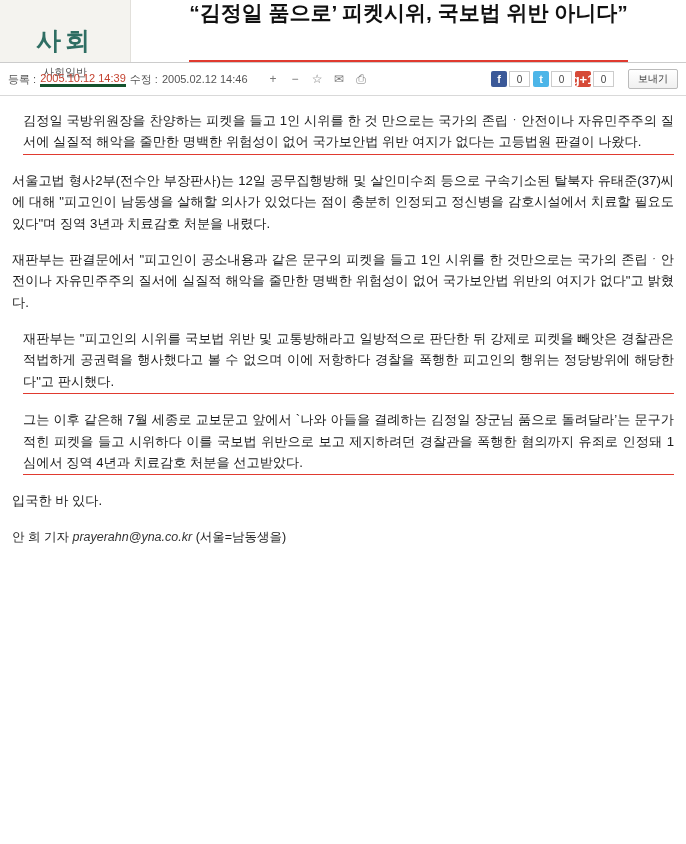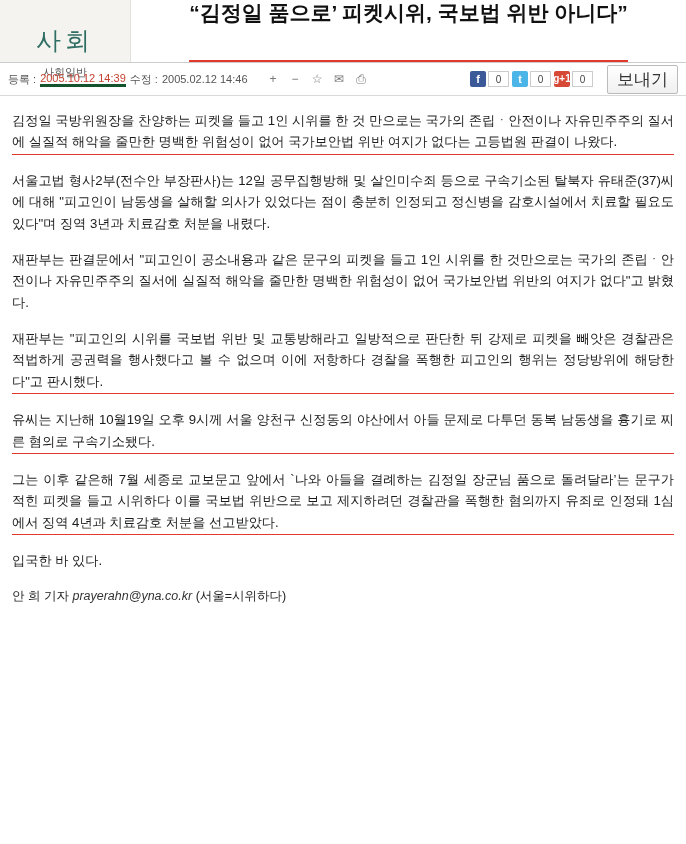--- a/index.html
+++ b/index.html
@@ -27,21 +27,21 @@
     width: 130px;
     background: #f4f3ef;
     display: flex;
     flex-direction: column;
     align-items: center;
     justify-content: center;
     border-right: 1px solid #e2e0db;
   }
   .section-badge .sec-main {
     font-size: 25px;
-    font-weight: normal;
+    font-weight: bold;
     color: #2f6e63;
     letter-spacing: 4px;
     line-height: 1.1;
     margin-top: 45px;
   }
   .section-badge .sec-sub {
     font-size: 11px;
     color: #555555;
     margin-top: 10px;
   }
@@ -107,38 +107,38 @@
     color: #ffffff;
     font-size: 11px;
     font-weight: bold;
     display: inline-flex;
     align-items: center;
     justify-content: center;
     line-height: 1;
   }
   .sns-fb { background: #3b5998; }
   .sns-tw { background: #4cb5e8; }
-  .sns-gp { background: #d64937; font-size: 10px; }
+  .sns-gp { background: #d64937; font-size: 13px; }
   .sns-count {
     border: 1px solid #cccccc;
     background: #ffffff;
     min-width: 15px;
     height: 14px;
     font-size: 10px;
     color: #444444;
     display: inline-flex;
     align-items: center;
     justify-content: center;
     margin-left: 2px;
     padding: 0 2px;
   }
   .send-btn {
     border: 1px solid #bbbbbb;
     background: linear-gradient(#ffffff, #f0f0f0);
-    font-size: 17px;
+    font-size: 10px;
     color: #333333;
     padding: 2px 9px;
     margin-left: 10px;
     border-radius: 2px;
   }
 
   
   .article {
     padding: 14px 12px 0 12px;
     font-size: 13.2px;
@@ -152,20 +152,21 @@
     margin: 6px 0 18px 0;
     letter-spacing: -0.2px;
   }
   .para {
     margin: 0 0 15px 0;
     text-align: justify;
   }
   .u-red {
     border-bottom: 1px solid #e03a2f;
     padding-bottom: 1px;
+    margin-left: 11px;
   }
   .byline {
     margin-top: 10px;
     font-size: 12.5px;
     color: #222222;
   }
   .byline .mail { font-style: italic; color: #333333; }
 </style>
 </head>
 <body>
@@ -213,22 +214,21 @@
 
   <span class="send-btn">보내기</span>
 </div>
 
 <div class="article">
 
   <p class="para u-red">김정일 국방위원장을 찬양하는 피켓을 들고 1인 시위를 한 것 만으로는 국가의 존립ㆍ안전이나 자유민주주의 질서에 실질적 해악을 줄만한 명백한 위험성이 없어 국가보안법 위반 여지가 없다는 고등법원 판결이 나왔다.</p>
   <p class="para">서울고법 형사2부(전수안 부장판사)는 12일 공무집행방해 및 살인미수죄 등으로 구속기소된 탈북자 유태준(37)씨에 대해 "피고인이 남동생을 살해할 의사가 있었다는 점이 충분히 인정되고 정신병을 감호시설에서 치료할 필요도 있다"며 징역 3년과 치료감호 처분을 내렸다.</p>
   <p class="para">재판부는 판결문에서 "피고인이 공소내용과 같은 문구의 피켓을 들고 1인 시위를 한 것만으로는 국가의 존립ㆍ안전이나 자유민주주의 질서에 실질적 해악을 줄만한 명백한 위험성이 없어 국가보안법 위반의 여지가 없다"고 밝혔다.</p>
   <p class="para u-red">재판부는 "피고인의 시위를 국보법 위반 및 교통방해라고 일방적으로 판단한 뒤 강제로 피켓을 빼앗은 경찰관은 적법하게 공권력을 행사했다고 볼 수 없으며 이에 저항하다 경찰을 폭행한 피고인의 행위는 정당방위에 해당한다"고 판시했다.</p>
-  <p class="para u-red">유씨는 지난해 10월19일 오후 9시께 서울 양천구 신정동의 야산에서 아들 문제로 다투던 동복 남동생을 흉기로 찌른 혐의로 구속기소됐다.</p>
   <p class="para u-red">그는 이후 같은해 7월 세종로 교보문고 앞에서 `나와 아들을 결례하는 김정일 장군님 품으로 돌려달라’는 문구가 적힌 피켓을 들고 시위하다 이를 국보법 위반으로 보고 제지하려던 경찰관을 폭행한 혐의까지 유죄로 인정돼 1심에서 징역 4년과 치료감호 처분을 선고받았다.</p>
   <p class="para">입국한 바 있다.</p>
 
   <div class="byline">
     <span>안 희 기자</span>
     <span class="mail">prayerahn@yna.co.kr</span>
-    <span>(서울=시위하다)</span>
+    <span>(서울=남동생을)</span>
   </div>
 </div>
 
 </body></html>

